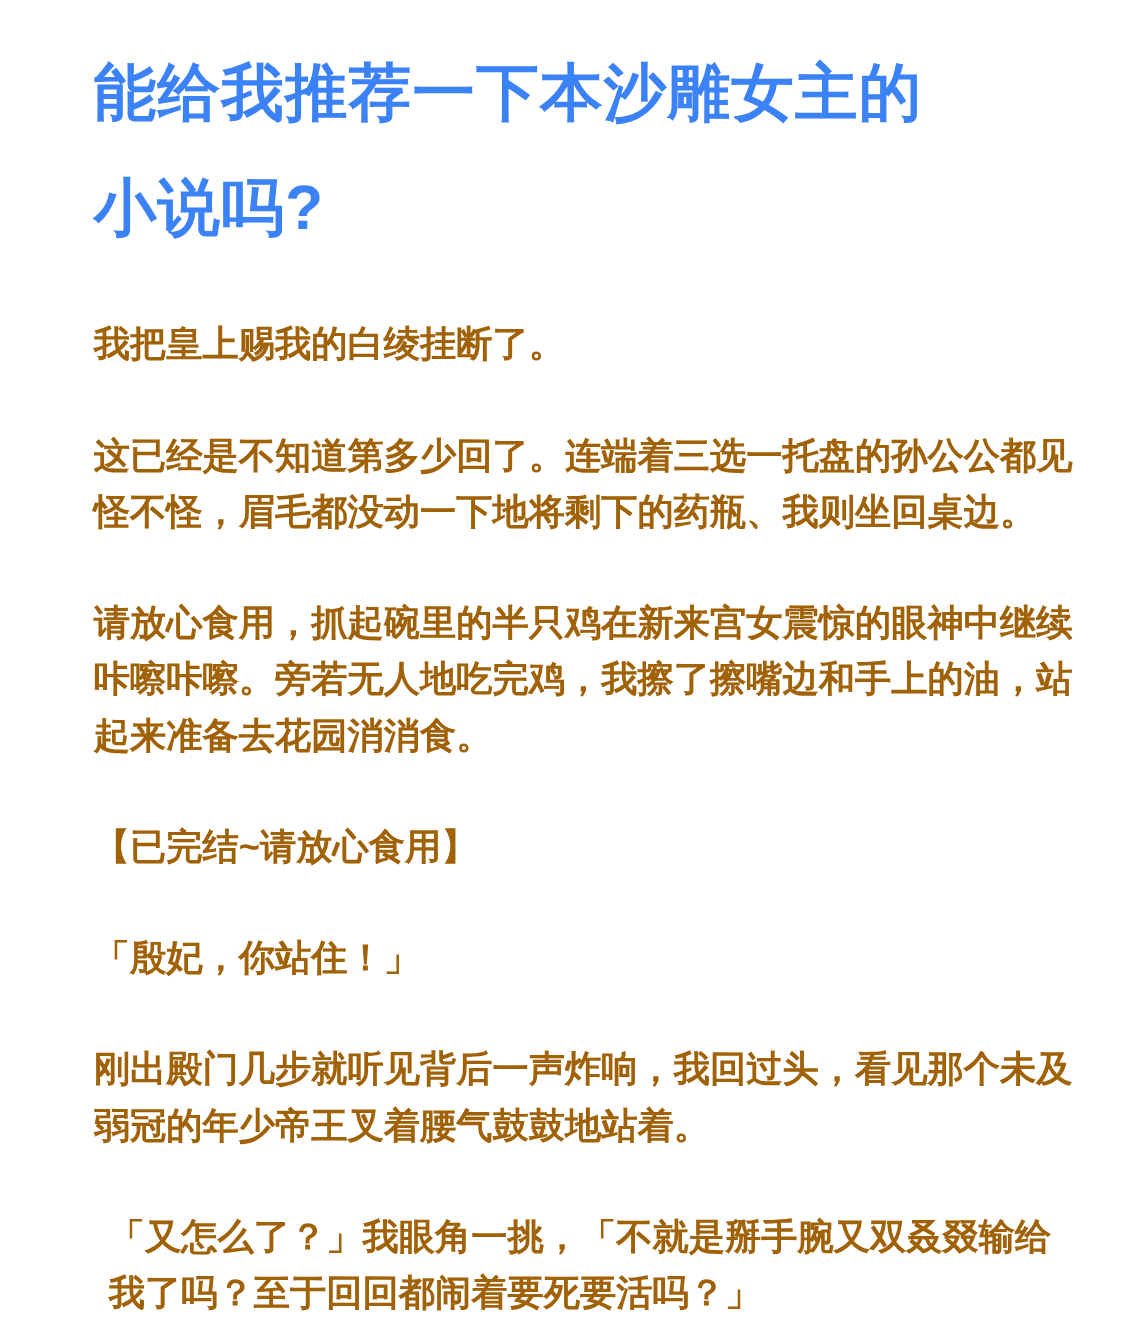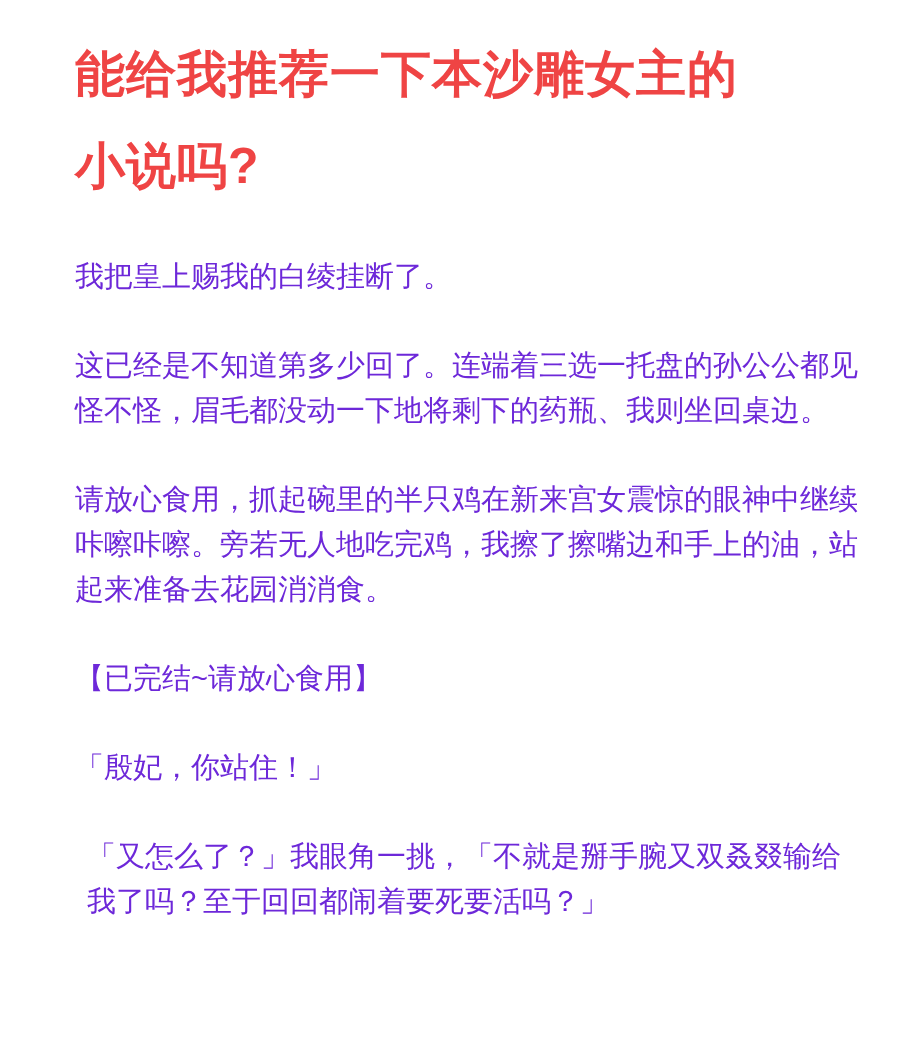--- a/index.html
+++ b/index.html
@@ -19,29 +19,29 @@
     height: 1058px;
     padding: 28px 40px 0 75px;
     background: #ffffff;
   }
   .article-title {
     margin: 0 0 42px 0;
     font-size: 50px;
     line-height: 92px;
     font-weight: 700;
     letter-spacing: 1px;
-    color: #ef4444;
+    color: #3b82f6;
     white-space: pre-line; 
   }
   .article-body p {
     margin: 0 0 44px 0;
     font-size: 29px;
     line-height: 45px;
-    font-weight: 400;
-    color: #6d28d9;
+    font-weight: 700;
+    color: #a16207;
     letter-spacing: 0;
     word-break: break-all;
   }
   .article-body p:last-child {
     margin-bottom: 0;
     margin-left: 12px;
   }
 </style>
 </head>
 <body>
@@ -49,15 +49,16 @@
 <div class="page">
   <h1 class="article-title">能给我推荐一下本沙雕女主的
 小说吗?</h1>
 
   <div class="article-body">
     <p>我把皇上赐我的白绫挂断了。</p>
     <p>这已经是不知道第多少回了。连端着三选一托盘的孙公公都见怪不怪，眉毛都没动一下地将剩下的药瓶、我则坐回桌边。</p>
     <p>请放心食用，抓起碗里的半只鸡在新来宫女震惊的眼神中继续咔嚓咔嚓。旁若无人地吃完鸡，我擦了擦嘴边和手上的油，站起来准备去花园消消食。</p>
     <p>【已完结~请放心食用】</p>
     <p>「殷妃，你站住！」</p>
+    <p>刚出殿门几步就听见背后一声炸响，我回过头，看见那个未及弱冠的年少帝王叉着腰气鼓鼓地站着。</p>
     <p>「又怎么了？」我眼角一挑，「不就是掰手腕又双叒叕输给我了吗？至于回回都闹着要死要活吗？」</p>
   </div>
 </div>
 
 </body></html>

